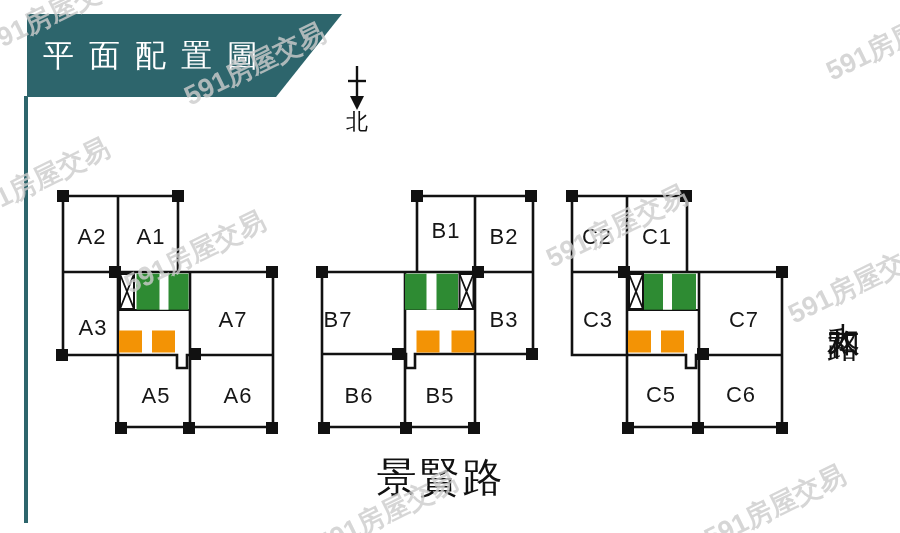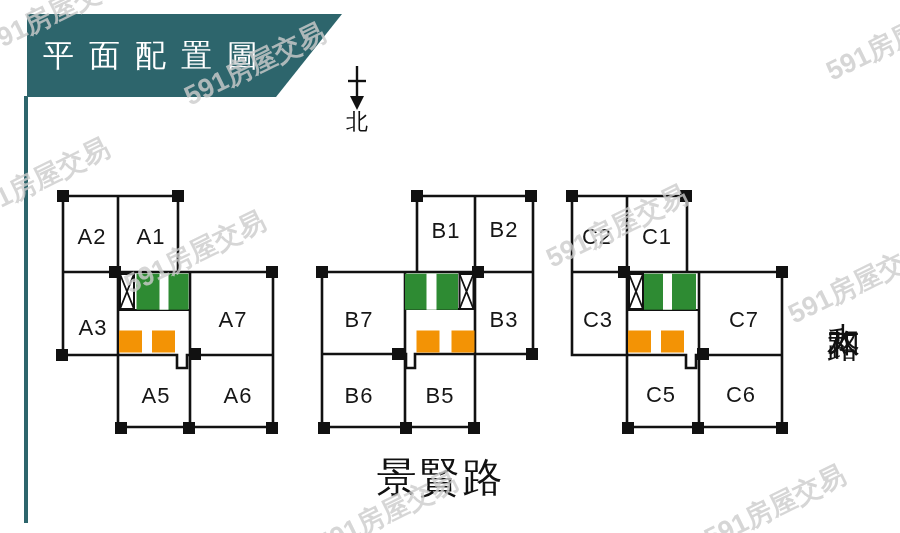--- a/index.html
+++ b/index.html
@@ -157,22 +157,22 @@
   </svg>
 
   <div class="unit" style="left:92px;top:237px">A2</div>
   <div class="unit" style="left:151px;top:237px">A1</div>
   <div class="unit" style="left:93px;top:328px">A3</div>
   <div class="unit" style="left:233px;top:320px">A7</div>
   <div class="unit" style="left:156px;top:396px">A5</div>
   <div class="unit" style="left:238px;top:396px">A6</div>
 
   <div class="unit" style="left:446px;top:231px">B1</div>
-  <div class="unit" style="left:504px;top:230px">B2</div>
-  <div class="unit" style="left:359px;top:320px">B7</div>
+  <div class="unit" style="left:504px;top:237px">B2</div>
+  <div class="unit" style="left:338px;top:320px">B7</div>
   <div class="unit" style="left:504px;top:320px">B3</div>
   <div class="unit" style="left:359px;top:396px">B6</div>
   <div class="unit" style="left:440px;top:396px">B5</div>
 
   <div class="unit" style="left:597px;top:237px">C2</div>
   <div class="unit" style="left:657px;top:237px">C1</div>
   <div class="unit" style="left:598px;top:320px">C3</div>
   <div class="unit" style="left:744px;top:320px">C7</div>
   <div class="unit" style="left:661px;top:395px">C5</div>
   <div class="unit" style="left:741px;top:395px">C6</div>

